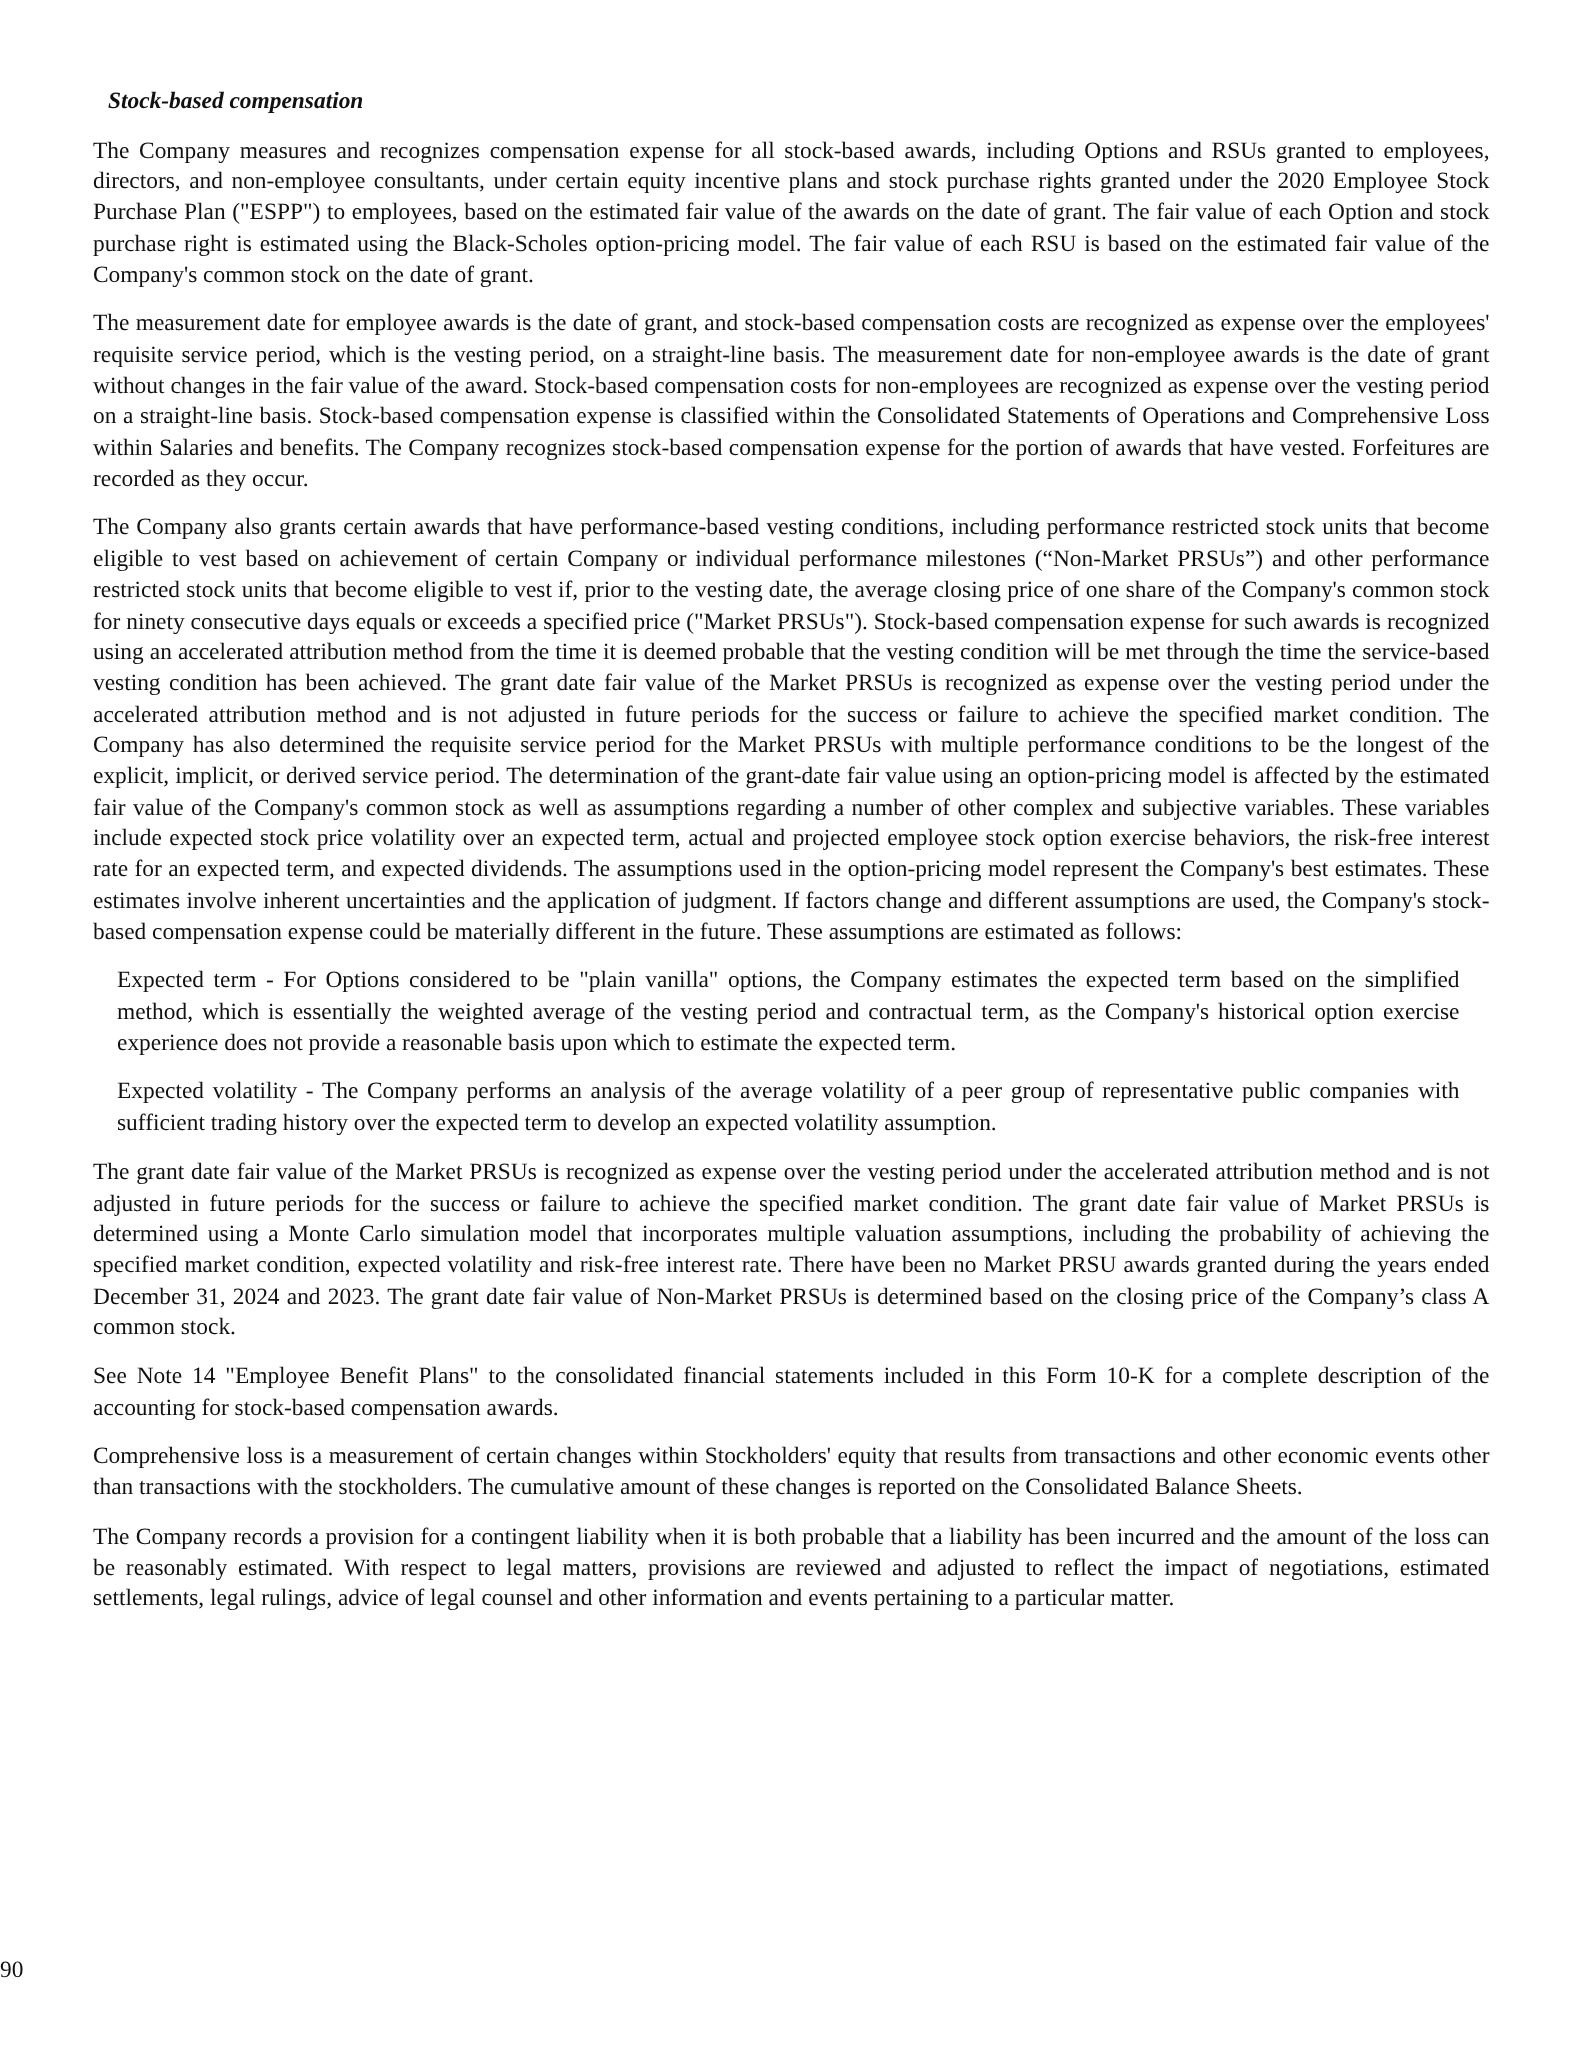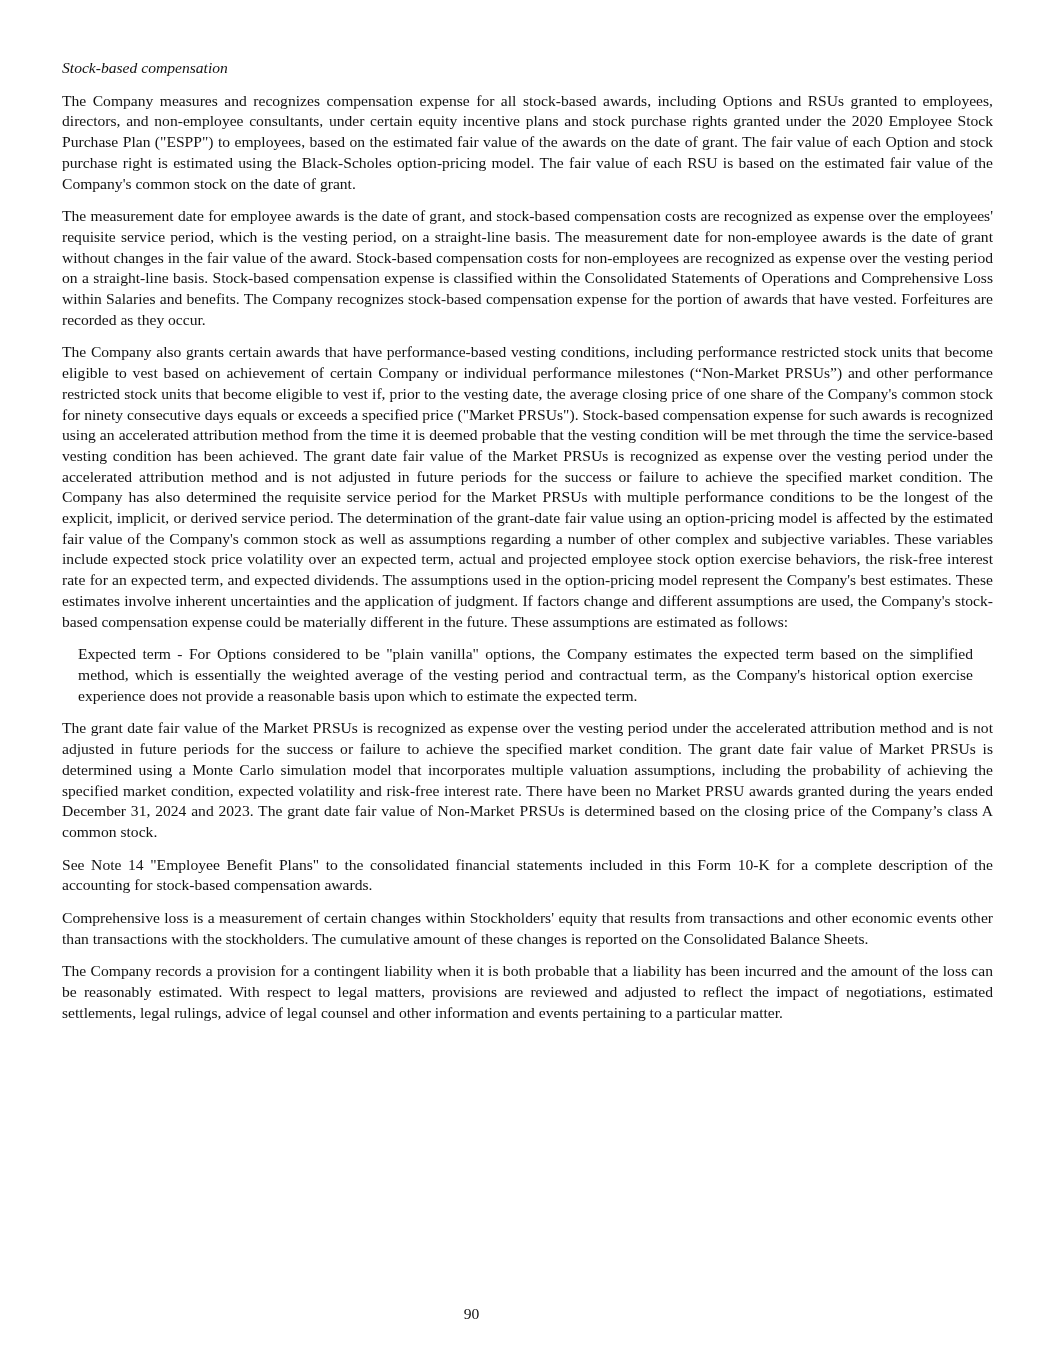--- a/index.html
+++ b/index.html
@@ -13,51 +13,51 @@
   }
   .page {
     position: absolute;
     left: 62px;
     top: 58px;
     width: 931px;
     font-size: 15.6px;
     line-height: 20.7px;
   }
   .heading {
-    font-weight: normal;
+    font-weight: bold;
     font-style: italic;
-    margin: 0 0 12px 0;
+    margin: 0 0 12px 10px;
   }
   p {
     margin: 0 0 12px 0;
     text-align: justify;
   }
   p.indent {
     margin-left: 16px;
     margin-right: 20px;
   }
   .page-number {
     position: absolute;
     top: 1305px;
     left: 0;
     width: 943px;
-    text-align: center;
     font-size: 15.6px;
   }
 </style>
 </head>
 <body>
 
 <div class="page">
 
   <div class="heading">Stock-based compensation</div>
   <p>The Company measures and recognizes compensation expense for all stock-based awards, including Options and RSUs granted to employees, directors, and non-employee consultants, under certain equity incentive plans and stock purchase rights granted under the 2020 Employee Stock Purchase Plan ("ESPP") to employees, based on the estimated fair value of the awards on the date of grant. The fair value of each Option and stock purchase right is estimated using the Black-Scholes option-pricing model. The fair value of each RSU is based on the estimated fair value of the Company's common stock on the date of grant.</p>
   <p>The measurement date for employee awards is the date of grant, and stock-based compensation costs are recognized as expense over the employees' requisite service period, which is the vesting period, on a straight-line basis. The measurement date for non-employee awards is the date of grant without changes in the fair value of the award. Stock-based compensation costs for non-employees are recognized as expense over the vesting period on a straight-line basis. Stock-based compensation expense is classified within the Consolidated Statements of Operations and Comprehensive Loss within Salaries and benefits. The Company recognizes stock-based compensation expense for the portion of awards that have vested. Forfeitures are recorded as they occur.</p>
   <p>The Company also grants certain awards that have performance-based vesting conditions, including performance restricted stock units that become eligible to vest based on achievement of certain Company or individual performance milestones (“Non-Market PRSUs”) and other performance restricted stock units that become eligible to vest if, prior to the vesting date, the average closing price of one share of the Company's common stock for ninety consecutive days equals or exceeds a specified price ("Market PRSUs"). Stock-based compensation expense for such awards is recognized using an accelerated attribution method from the time it is deemed probable that the vesting condition will be met through the time the service-based vesting condition has been achieved. The grant date fair value of the Market PRSUs is recognized as expense over the vesting period under the accelerated attribution method and is not adjusted in future periods for the success or failure to achieve the specified market condition. The Company has also determined the requisite service period for the Market PRSUs with multiple performance conditions to be the longest of the explicit, implicit, or derived service period. The determination of the grant-date fair value using an option-pricing model is affected by the estimated fair value of the Company's common stock as well as assumptions regarding a number of other complex and subjective variables. These variables include expected stock price volatility over an expected term, actual and projected employee stock option exercise behaviors, the risk-free interest rate for an expected term, and expected dividends. The assumptions used in the option-pricing model represent the Company's best estimates. These estimates involve inherent uncertainties and the application of judgment. If factors change and different assumptions are used, the Company's stock-based compensation expense could be materially different in the future. These assumptions are estimated as follows:</p>
   <p class="indent">Expected term - For Options considered to be "plain vanilla" options, the Company estimates the expected term based on the simplified method, which is essentially the weighted average of the vesting period and contractual term, as the Company's historical option exercise experience does not provide a reasonable basis upon which to estimate the expected term.</p>
+  <p class="indent">Expected volatility - The Company performs an analysis of the average volatility of a peer group of representative public companies with sufficient trading history over the expected term to develop an expected volatility assumption.</p>
   <p>The grant date fair value of the Market PRSUs is recognized as expense over the vesting period under the accelerated attribution method and is not adjusted in future periods for the success or failure to achieve the specified market condition. The grant date fair value of Market PRSUs is determined using a Monte Carlo simulation model that incorporates multiple valuation assumptions, including the probability of achieving the specified market condition, expected volatility and risk-free interest rate. There have been no Market PRSU awards granted during the years ended December 31, 2024 and 2023. The grant date fair value of Non-Market PRSUs is determined based on the closing price of the Company’s class A common stock.</p>
   <p>See Note 14 "Employee Benefit Plans" to the consolidated financial statements included in this Form 10-K for a complete description of the accounting for stock-based compensation awards.</p>
 
   <p>Comprehensive loss is a measurement of certain changes within Stockholders' equity that results from transactions and other economic events other than transactions with the stockholders. The cumulative amount of these changes is reported on the Consolidated Balance Sheets.</p>
 
   <p>The Company records a provision for a contingent liability when it is both probable that a liability has been incurred and the amount of the loss can be reasonably estimated. With respect to legal matters, provisions are reviewed and adjusted to reflect the impact of negotiations, estimated settlements, legal rulings, advice of legal counsel and other information and events pertaining to a particular matter.</p>
 
 </div>
 
 <div class="page-number">90</div>

